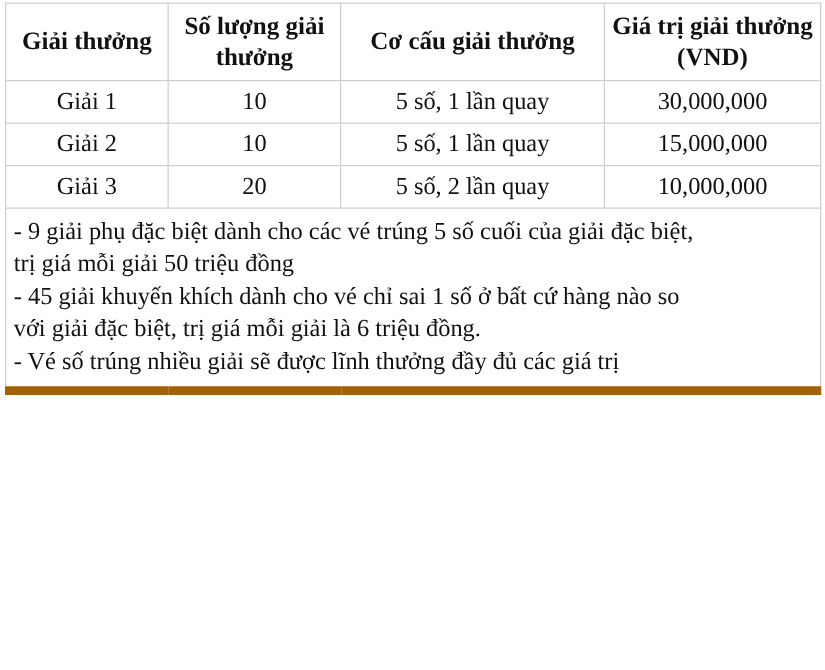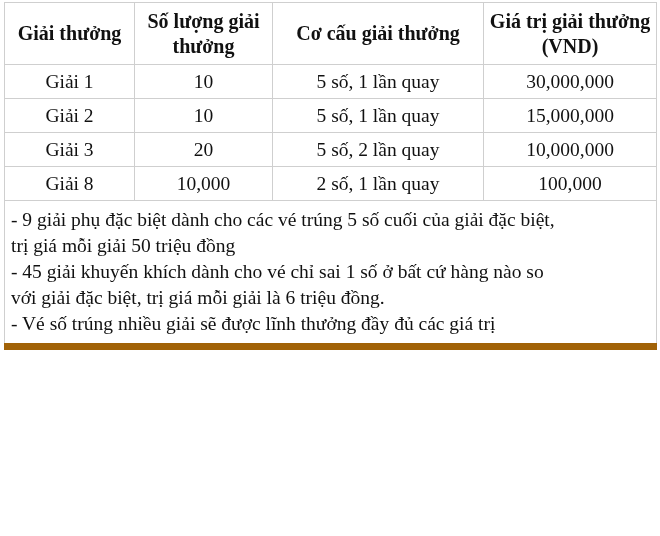--- a/index.html
+++ b/index.html
@@ -48,26 +48,20 @@
         <td>5 số, 1 lần quay</td>
         <td>15,000,000</td>
       </tr>
       <tr>
         <td>Giải 3</td>
         <td>20</td>
         <td>5 số, 2 lần quay</td>
         <td>10,000,000</td>
       </tr>
       <tr>
-        <td>Giải 8</td>
-        <td>10,000</td>
-        <td>2 số, 1 lần quay</td>
-        <td>100,000</td>
-      </tr>
-      <tr>
         <td class="notes-cell" colspan="4">
           <span class="note-line">- 9 giải phụ đặc biệt dành cho các vé trúng 5 số cuối của giải đặc biệt,</span>
           <span class="note-line">trị giá mỗi giải 50 triệu đồng</span>
           <span class="note-line">- 45 giải khuyến khích dành cho vé chỉ sai 1 số ở bất cứ hàng nào so</span>
           <span class="note-line">với giải đặc biệt, trị giá mỗi giải là 6 triệu đồng.</span>
           <span class="note-line">- Vé số trúng nhiều giải sẽ được lĩnh thưởng đầy đủ các giá trị</span>
         </td>
       </tr>
     </tbody>
   </table>

